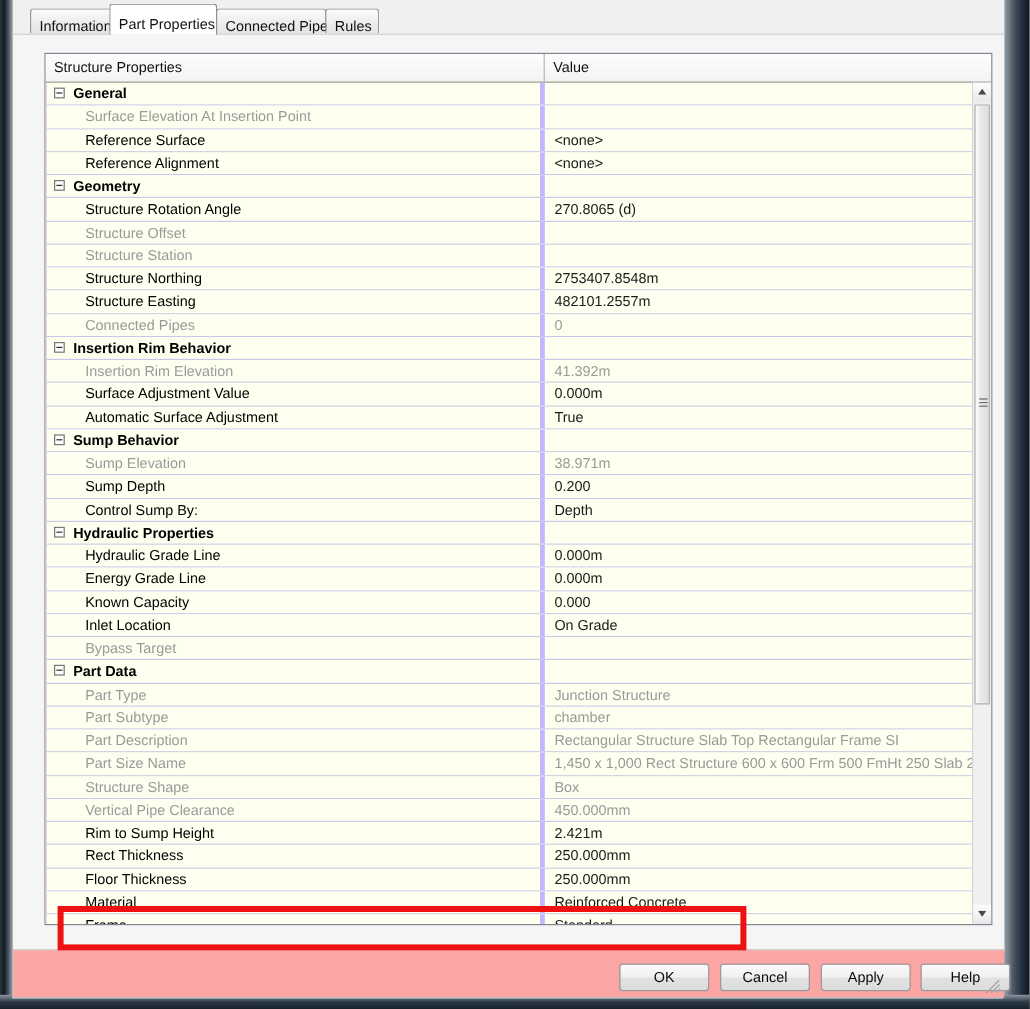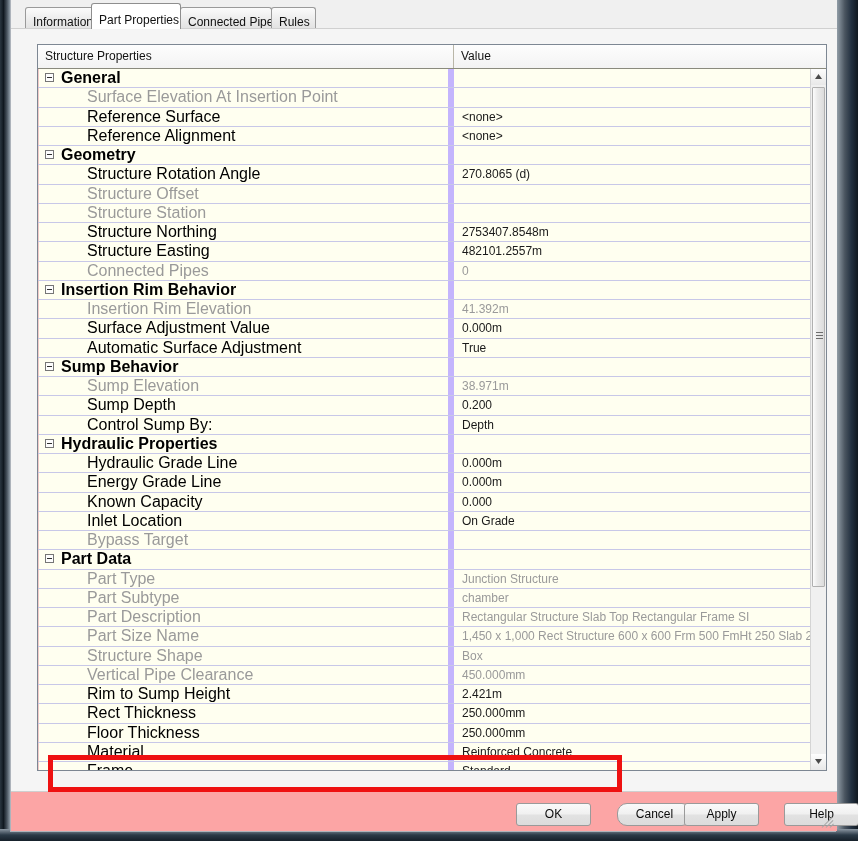--- a/index.html
+++ b/index.html
@@ -135,39 +135,39 @@
     display: flex;
     height: 19.25px;
     box-sizing: border-box;
     border-bottom: 1px solid #c8c8e8;
     background: #fffff0;
     white-space: nowrap;
   }
   .row .cell-name {
     width: 416px;
     box-sizing: border-box;
-    border-right: 6px solid #c4b5fd;
+    border-right: 4px solid #c4b5fd;
     border-left: 1px solid #f0c9c9;
     overflow: hidden;
     position: relative;
-    font-size: 16px;
+    font-size: 12px;
     line-height: 18px;
   }
   .row .cell-value {
     width: 356px;
     box-sizing: border-box;
     padding-left: 8px;
     overflow: hidden;
     font-size: 12px;
     line-height: 18px;
     color: #1a1a1a;
   }
   .row .cell-name .label {
     display: inline-block;
-    padding-left: 48px;
+    padding-left: 32px;
   }
   .row.group .cell-name .label {
     padding-left: 22px;
     font-weight: bold;
     color: #000;
   }
   .row.group .cell-name {
     border-left: 1px solid #f0c9c9;
   }
   .row.disabled .cell-name .label,
@@ -498,23 +498,23 @@
       </div>
 
       <div class="hscroll-strip"></div>
     </div>
 
     <div class="highlight-box" style="border-color: rgb(238, 17, 17);"></div>
   </div>
 
   <div class="buttonbar">
     <div class="btn" style="left:505px;">OK</div>
-    <div class="btn" style="left:606px;border-radius:10px;">Cancel</div>
+    <div class="btn" style="left:589px;">Cancel</div>
     <div class="btn" style="left:673px;">Apply</div>
-    <div class="btn" style="left:773px;">Help</div>
+    <div class="btn" style="left:756px;">Help</div>
     <div class="resizer">
       <i style="left:9px;  top:12px; width:5px;  transform:rotate(-45deg);"></i>
       <i style="left:5px;  top:12px; width:10px; transform:rotate(-45deg);"></i>
       <i style="left:1px;  top:12px; width:15px; transform:rotate(-45deg);"></i>
     </div>
   </div>
 
 </div>
 
 </body></html>

